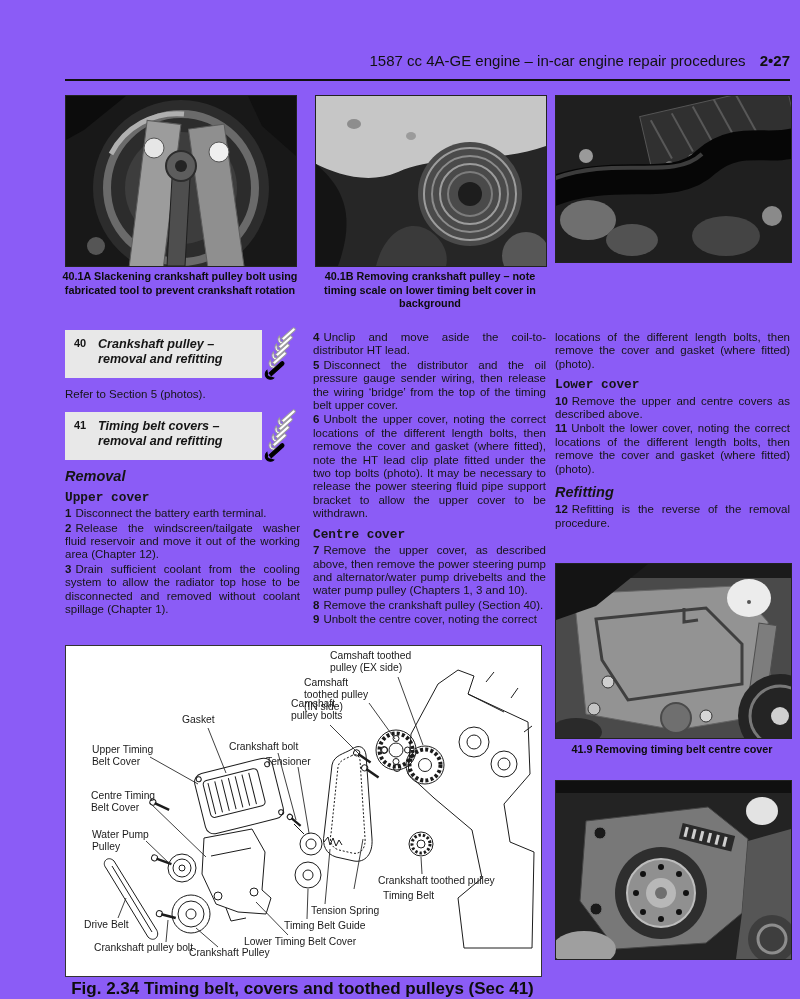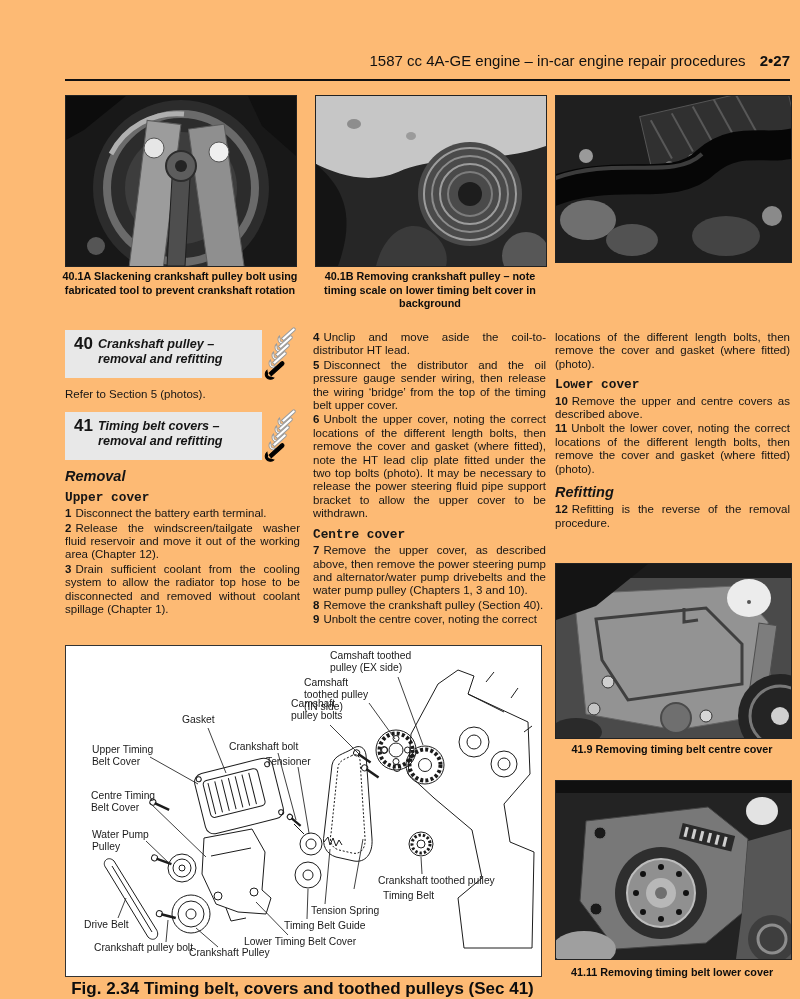--- a/index.html
+++ b/index.html
@@ -1,36 +1,36 @@
 <!DOCTYPE html>
 <html><head>
 <meta charset="utf-8">
 <style>
   html,body{margin:0;padding:0;background:#ffffff;}
-  .page{position:relative;width:800px;height:999px;background:#fdba74;
+  .page{position:relative;width:800px;height:999px;background:#8b5cf6;
         font-family:"Liberation Sans", sans-serif;color:#111;overflow:hidden;}
   
   .hdr{position:absolute;top:52px;left:0;width:790px;text-align:right;font-size:15px;color:#111;}
   .hdr .pnumber{font-weight:bold;margin-left:10px;}
   .hrule{position:absolute;top:79px;left:65px;width:725px;height:2px;background:#111;}
   
   .photo{position:absolute;border:1px solid #222;background:#777;overflow:hidden;}
   .photo svg{display:block;}
   .caption{position:absolute;font-weight:bold;font-size:10.8px;line-height:13.5px;text-align:center;color:#0d0d0d;}
   
   .col{position:absolute;font-size:11.5px;line-height:13.4px;text-align:justify;color:#151515;}
   p.para{margin:0 0 1px 0;}
   .pnum{font-weight:bold;padding-right:4px;}
   .subhead{font-weight:bold;font-size:12.8px;margin:7px 0 3px 0;text-align:left;font-family:Liberation Mono, monospace;}
   .bighead{font-weight:bold;font-style:italic;font-size:14.5px;margin:10px 0 4px 0;text-align:left;}
   .note{margin:10px 0 11px 0;text-align:left;}
   
   .secrow{display:flex;align-items:stretch;margin-bottom:2px;}
   .sec-box{background:#e8e8e8;flex:1;padding:7px 6px 7px 9px;display:flex;}
-  .sec-num{font-weight:bold;font-size:17px;width:24px;flex:none;}
+  .sec-num{font-weight:bold;font-size:11px;width:24px;flex:none;}
   .sec-title span{display:block;font-weight:bold;font-size:12.6px;line-height:15px;font-style:italic;}
   .wrench-stack{position:relative;width:38px;height:48px;flex:none;}
   .wrench-stack svg{position:absolute;}
   .wr-outline path{fill:#ffffff;stroke:#9a9a9a;stroke-width:1;}
   .wr-solid path{fill:#000;stroke:#000;stroke-width:1;}
   
   .figbox{position:absolute;left:65px;top:645px;width:475px;height:330px;border:1px solid #333;background:#fff;}
   .fig-label{position:absolute;font-size:10.3px;line-height:11.8px;color:#1a1a1a;}
   .nowrap{white-space:nowrap;}
   .figcap{position:absolute;left:65px;top:979px;width:475px;text-align:center;font-weight:bold;font-size:17px;color:#0d0d0d;}
@@ -383,15 +383,14 @@
       </g>
       <ellipse cx="206" cy="30" rx="16" ry="14" fill="#e3e3e3"></ellipse>
       <path d="M192,60 L235,48 L235,178 L180,178 L186,132 Z" fill="#565656"></path>
       <circle cx="216" cy="158" r="24" fill="#3e3e3e"></circle>
       <circle cx="216" cy="158" r="14" fill="none" stroke="#8d8d8d" stroke-width="3"></circle>
       <ellipse cx="28" cy="168" rx="32" ry="18" fill="#9f9f9f"></ellipse>
       <circle cx="44" cy="52" r="6" fill="#1a1a1a" stroke="#777"></circle>
       <circle cx="40" cy="128" r="6" fill="#1a1a1a" stroke="#777"></circle>
     </svg>
   </div>
-  <div class="caption" style="left:550px;top:966px;width:244px;">41.11 Removing timing belt lower cover</div>
 
 </div>
 
 </body></html>

